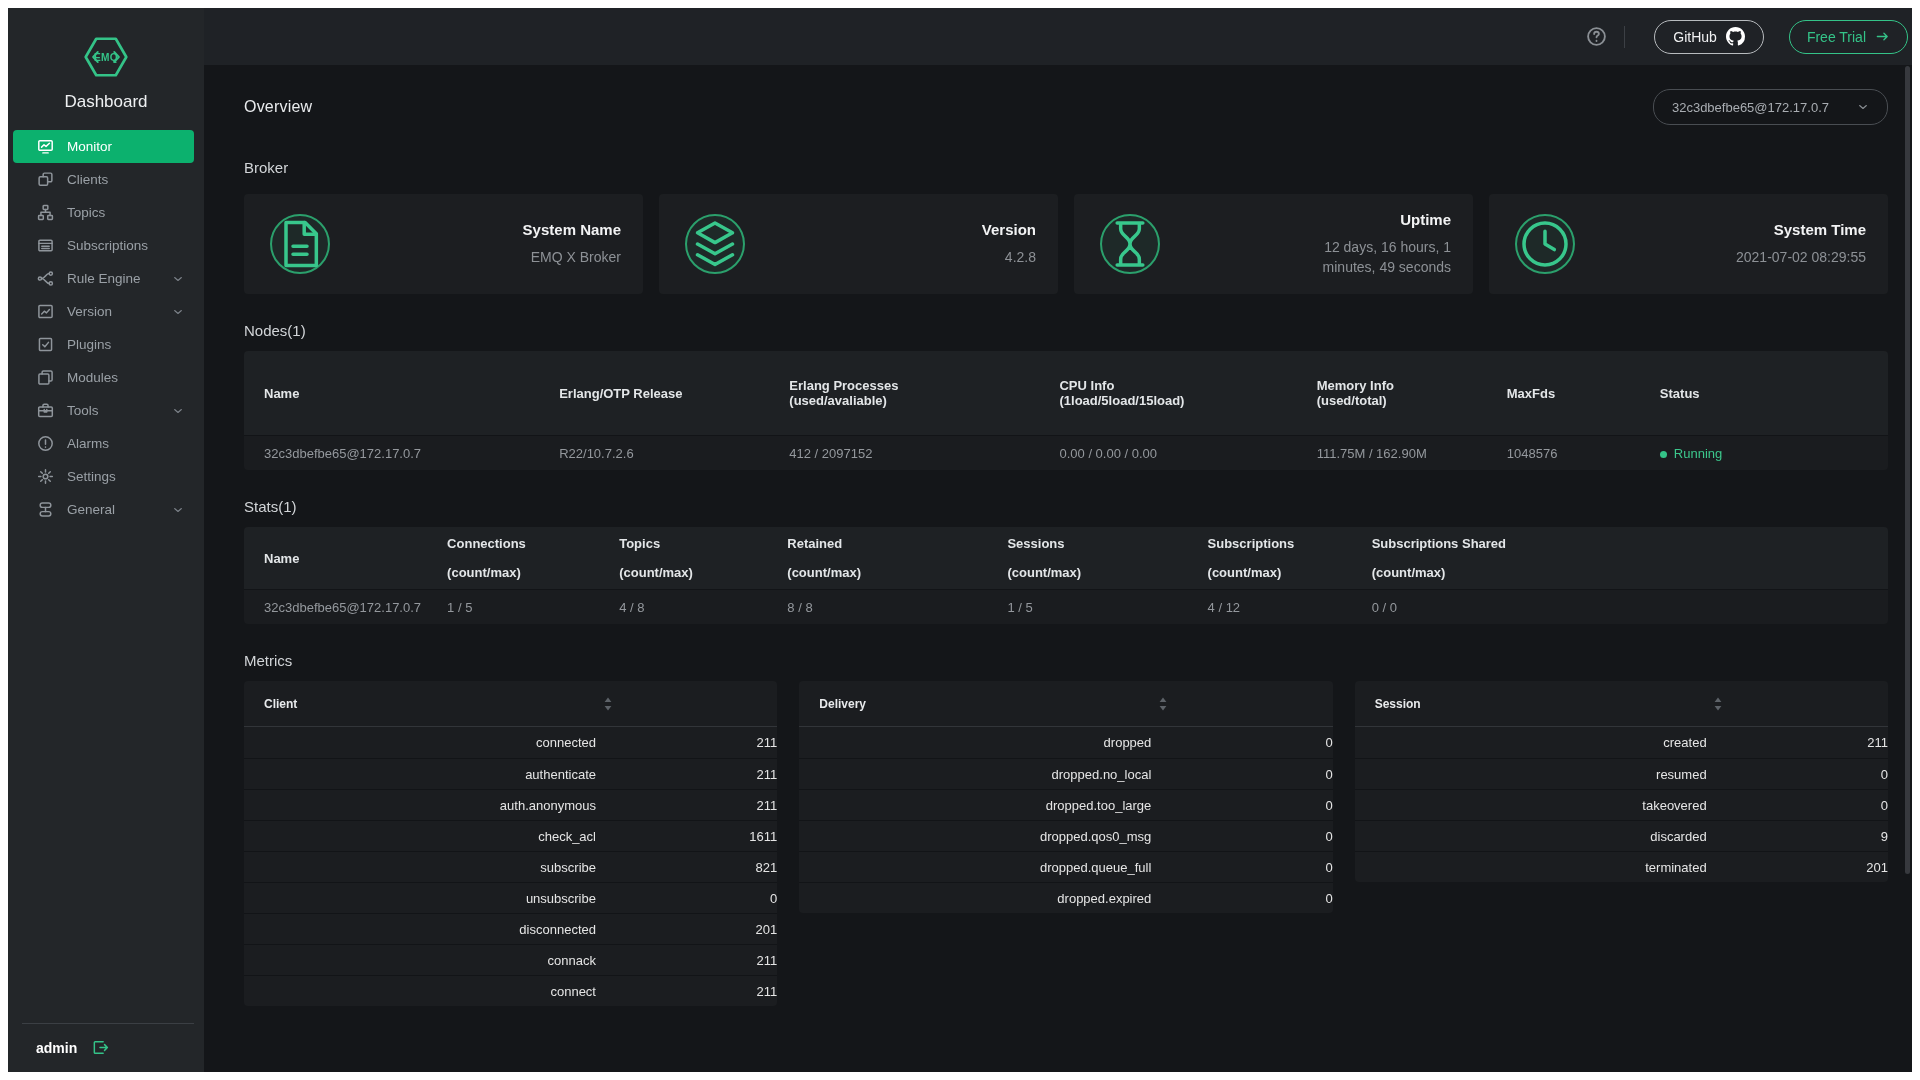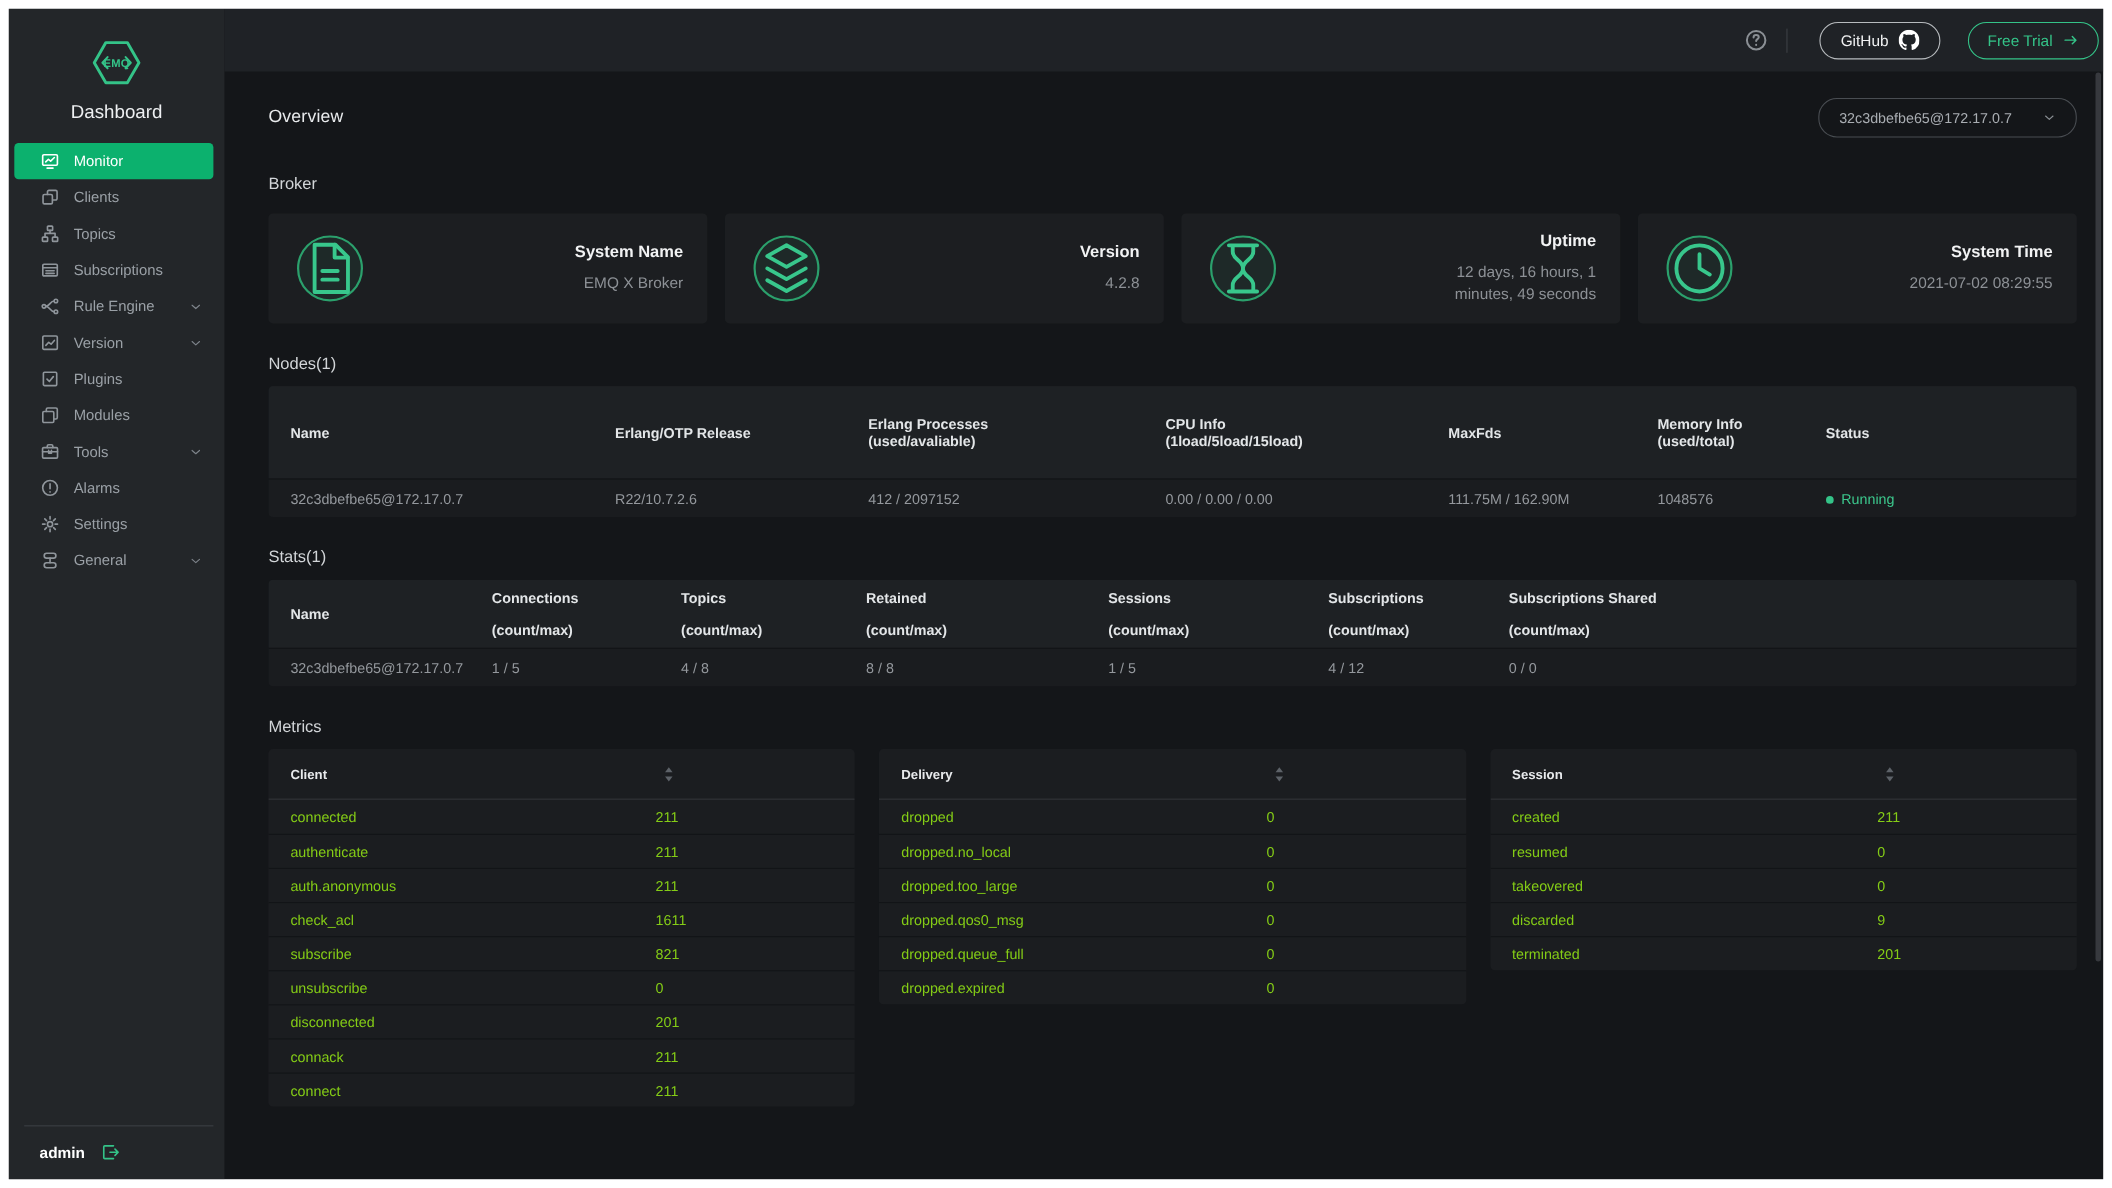--- a/index.html
+++ b/index.html
@@ -78,21 +78,21 @@
   .stats-grid{grid-template-columns:183fr 172fr 168fr 220fr 200fr 164fr 536fr;}
   .status-dot{width:7px;height:7px;border-radius:50%;background:var(--accent);display:inline-block;margin-right:7px;}
   .status-text{color:#3cc78c;}
 
   
   .metrics-grid{display:grid;grid-template-columns:repeat(3,1fr);gap:22px;margin-top:12px;align-items:start;}
   .mtable{background:#1b1d20;border-radius:4px;overflow:hidden;font-size:13px;}
   .mhead{display:grid;grid-template-columns:66% 34%;align-items:center;height:46px;padding-left:20px;
          color:#e8eaec;font-weight:bold;font-size:12px;border-bottom:1px solid #323539;box-sizing:border-box;}
   .mh-caret{width:10px;height:16px;color:#5d6268;cursor:pointer;}
-  .mrow{display:grid;grid-template-columns:66% 34%;height:31px;align-items:center;color:#84cc16;box-sizing:border-box;}
+  .mrow{display:grid;grid-template-columns:66% 34%;height:31px;align-items:center;color:#e5e5e5;box-sizing:border-box;text-align:right;}
   .mrow + .mrow{border-top:1px solid #121417;}
   .mlabel{padding-left:20px;white-space:nowrap;overflow:hidden;}
 
   .v-scrollbar{position:absolute;right:2px;top:58px;width:5px;height:808px;border-radius:3px;
                background:#53575c;opacity:.55;}
 
   .svg-icon{display:inline-flex;}
   .svg-icon svg,.mi-icon svg,.mi-chevron svg,.card-icon svg,.logout svg,.help-icon svg,.mh-caret svg
     {width:100%;height:100%;display:block;fill:none;stroke:currentColor;stroke-width:1.4;
      stroke-linecap:round;stroke-linejoin:round;}
@@ -364,25 +364,25 @@
               </div>
               <div class="th">
                 <div class="th-title">Erlang Processes</div>
                 <div class="th-sub">(used/avaliable)</div>
               </div>
               <div class="th">
                 <div class="th-title">CPU Info</div>
                 <div class="th-sub">(1load/5load/15load)</div>
               </div>
               <div class="th">
-                <div class="th-title">MaxFds</div>
-              </div>
-              <div class="th">
                 <div class="th-title">Memory Info</div>
                 <div class="th-sub">(used/total)</div>
+              </div>
+              <div class="th">
+                <div class="th-title">MaxFds</div>
               </div>
               <div class="th">
                 <div class="th-title">Status</div>
               </div>
             </div>
             <div class="trow nodes-grid">
               <div class="td">32c3dbefbe65@172.17.0.7</div>
               <div class="td">R22/10.7.2.6</div>
               <div class="td">412 / 2097152</div>
               <div class="td">0.00 / 0.00 / 0.00</div>

